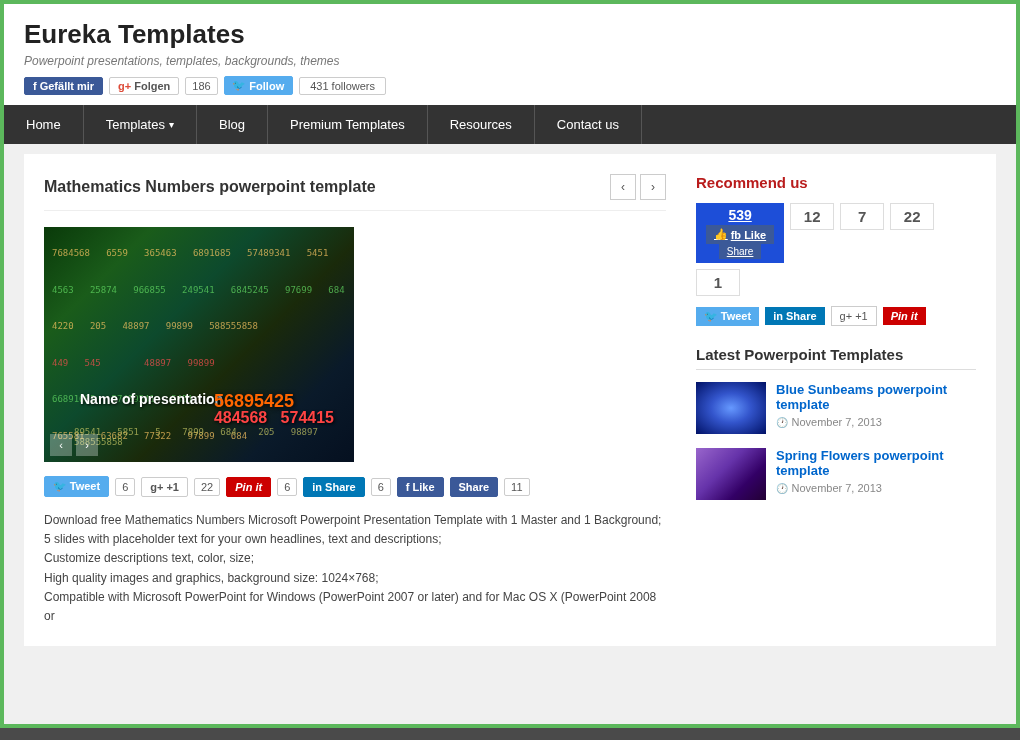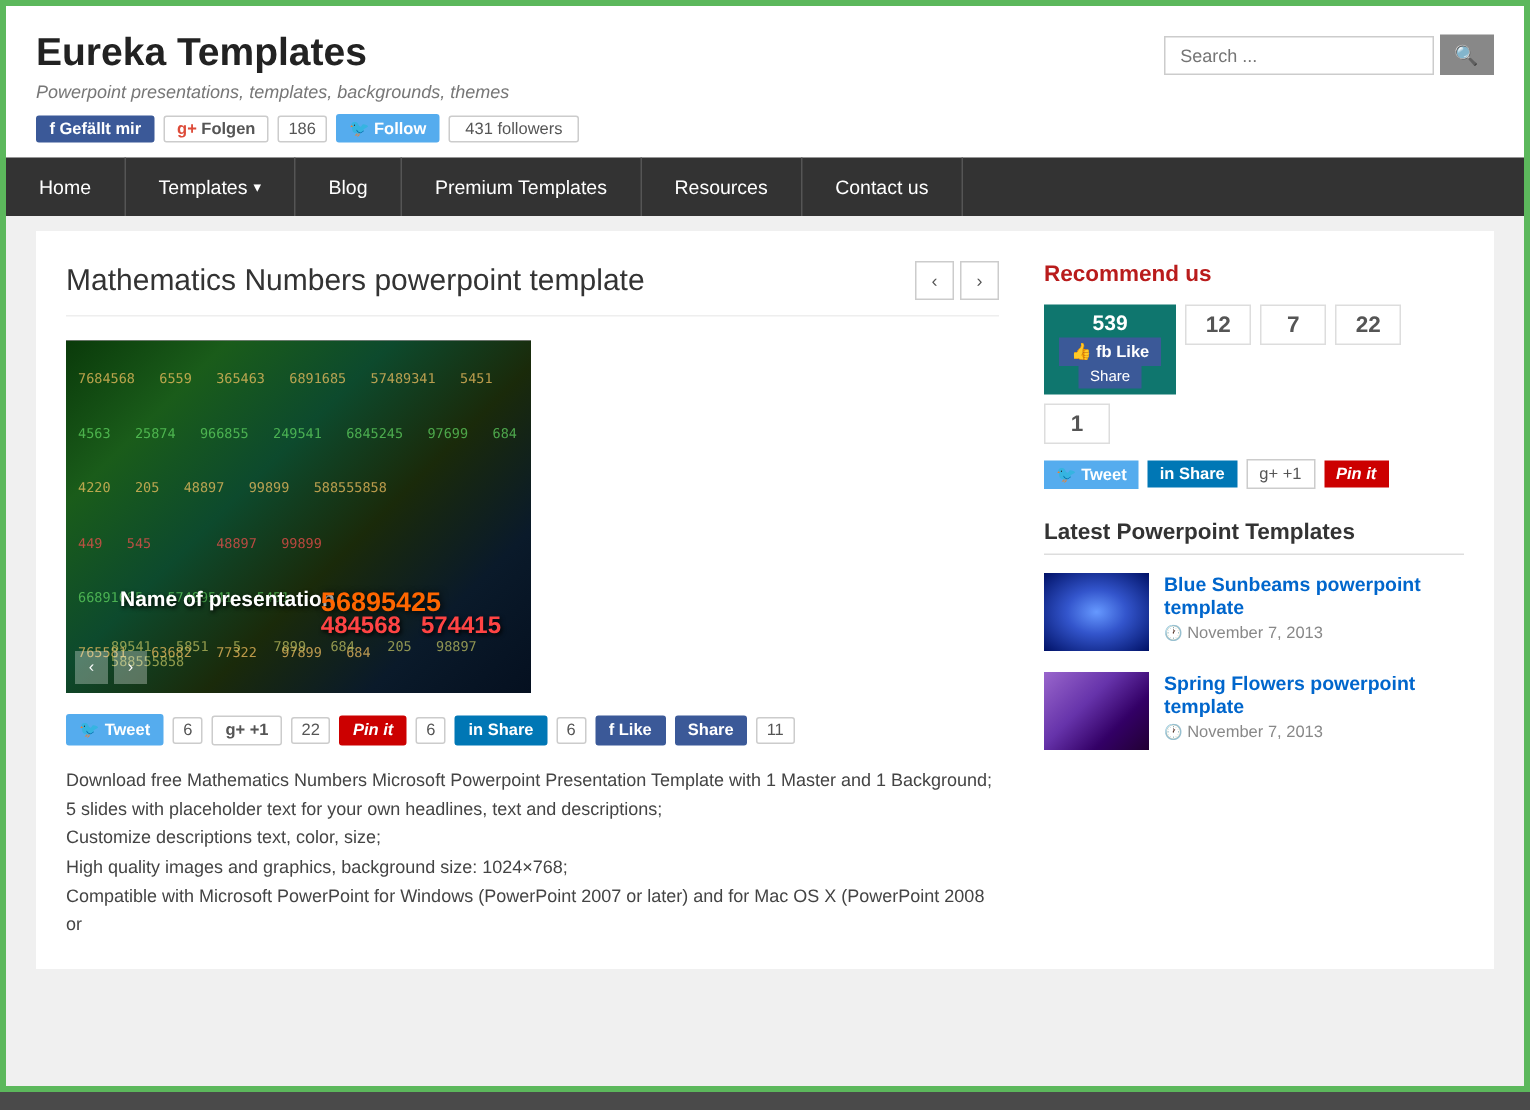--- a/index.html
+++ b/index.html
@@ -117,22 +117,22 @@
     
     .article-header {
       display: flex;
       justify-content: space-between;
       align-items: center;
       margin-bottom: 16px;
       padding-bottom: 10px;
       border-bottom: 1px solid #eee;
     }
     .article-title {
-      font-size: 20px;
-      font-weight: normal;
+      font-size: 16px;
+      font-weight: bold;
       color: #333;
     }
     .nav-arrows {
       display: flex;
       gap: 4px;
     }
     .arrow-btn {
       border: 1px solid #ccc;
       background: #fff;
       color: #555;
@@ -288,26 +288,27 @@
       font-weight: bold;
       display: flex;
       align-items: center;
       gap: 3px;
       cursor: pointer;
       width: 100%;
       justify-content: center;
       margin-top: 2px;
     }
     .count-539 {
-      background: #0f766e;
+      background: #1d4ed8;
       color: #fff;
       padding: 4px 10px;
       display: flex;
       flex-direction: column;
       align-items: center;
+      text-decoration: underline;
     }
     .social-row {
       display: flex;
       gap: 6px;
       align-items: center;
       flex-wrap: wrap;
     }
     .tw-social-btn {
       background: #55acee;
       color: #fff;
@@ -415,24 +416,20 @@
             <span>Folgen</span>
           </button>
           <span class="gp-count">186</span>
           <button class="social-btn tw-btn">
             <span>🐦</span>
             <span>Follow</span>
           </button>
           <span class="tw-count">431 followers</span>
         </div>
       </div>
-      <div class="search-area">
-        <input class="search-input" type="text" placeholder="Search ..." style="">
-        <button class="search-btn">🔍</button>
-      </div>
     </div>
 
     <nav class="site-nav">
       <div class="nav-item">Home</div>
       <div class="nav-item">
         <span>Templates</span>
         <span style="font-size:10px;">▾</span>
       </div>
       <div class="nav-item">Blog</div>
       <div class="nav-item">Premium Templates</div>

